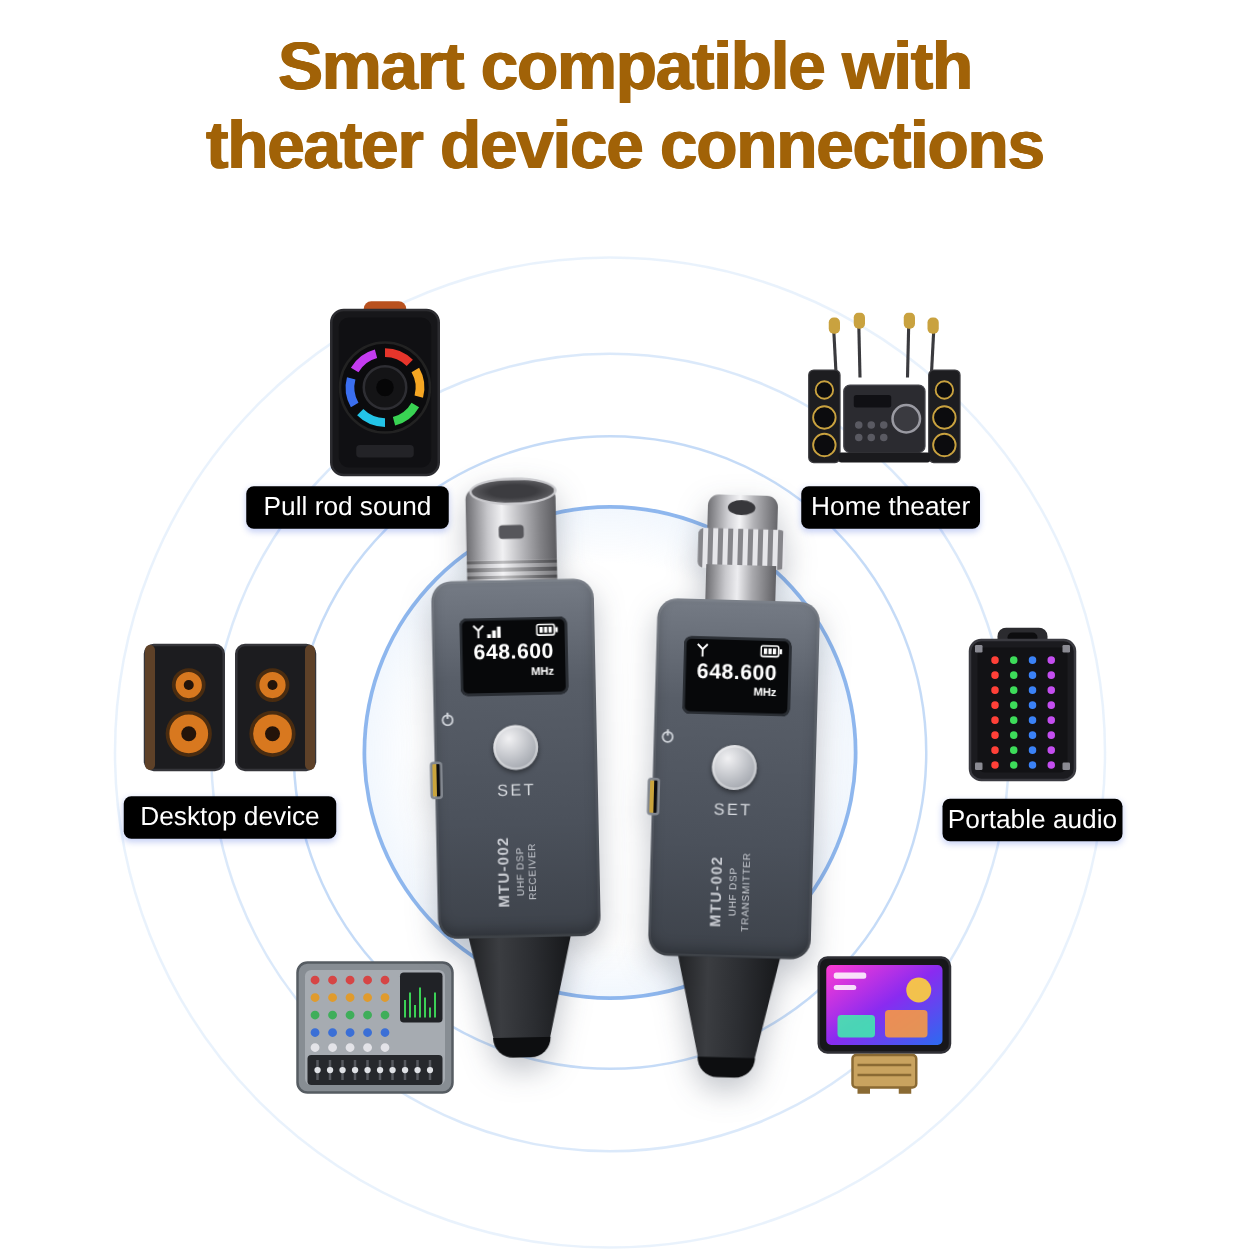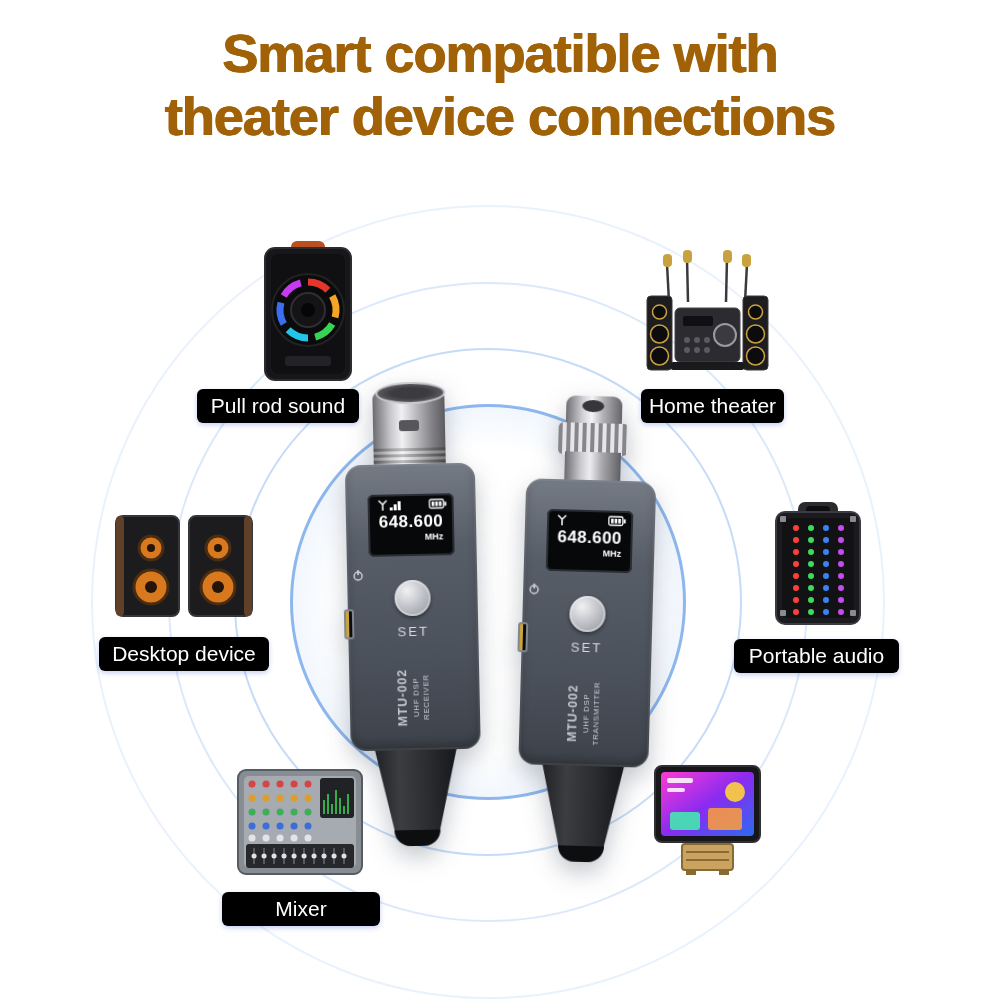--- a/index.html
+++ b/index.html
@@ -20,21 +20,21 @@
   .r3 { left:168px; top:282px; width:640px; height:640px; border:2px solid rgba(170,203,243,0.42); }
   .r4 { left:91px;  top:205px; width:794px; height:794px; border:2px solid rgba(188,214,246,0.32); }
 
   
   .pill { position:absolute; height:34px; background:#000000; color:#ffffff;
           border-radius:6px; font-size:21px; line-height:34px; text-align:center;
           box-shadow:0 2px 5px rgba(28,69,216,0.25); }
   .pill-pullrod  { left:197px; top:389px; width:162px; }
   .pill-home     { left:641px; top:389px; width:143px; }
   .pill-desktop  { left:99px;  top:637px; width:170px; }
-  .pill-portable { left:734px; top:639px; width:165px; }
+  .pill-portable { left:754px; top:639px; width:144px; }
   .pill-mixer    { left:222px; top:892px; width:158px; }
   .pill-ktv      { left:627px; top:881px; width:162px; }
 
   
   .prod { position:absolute; }
   .p-pullrod  { left:255px; top:240px; width:105px; height:148px; }
   .p-home     { left:645px; top:250px; width:125px; height:132px; }
   .p-desktop  { left:114px; top:510px; width:140px; height:112px; }
   .p-portable { left:772px; top:502px; width:92px;  height:126px; }
   .p-mixer    { left:236px; top:764px; width:128px; height:114px; }
@@ -336,15 +336,14 @@
       </div>
     </div>
     <div class="cone"></div>
     <div class="cone-tip"></div>
   </div>
 
   <div class="pill pill-pullrod">Pull rod sound</div>
   <div class="pill pill-home">Home theater</div>
   <div class="pill pill-desktop">Desktop device</div>
   <div class="pill pill-portable">Portable audio</div>
-  <div class="pill pill-mixer">Mixer</div>
 
 </div>
 
 </body></html>

